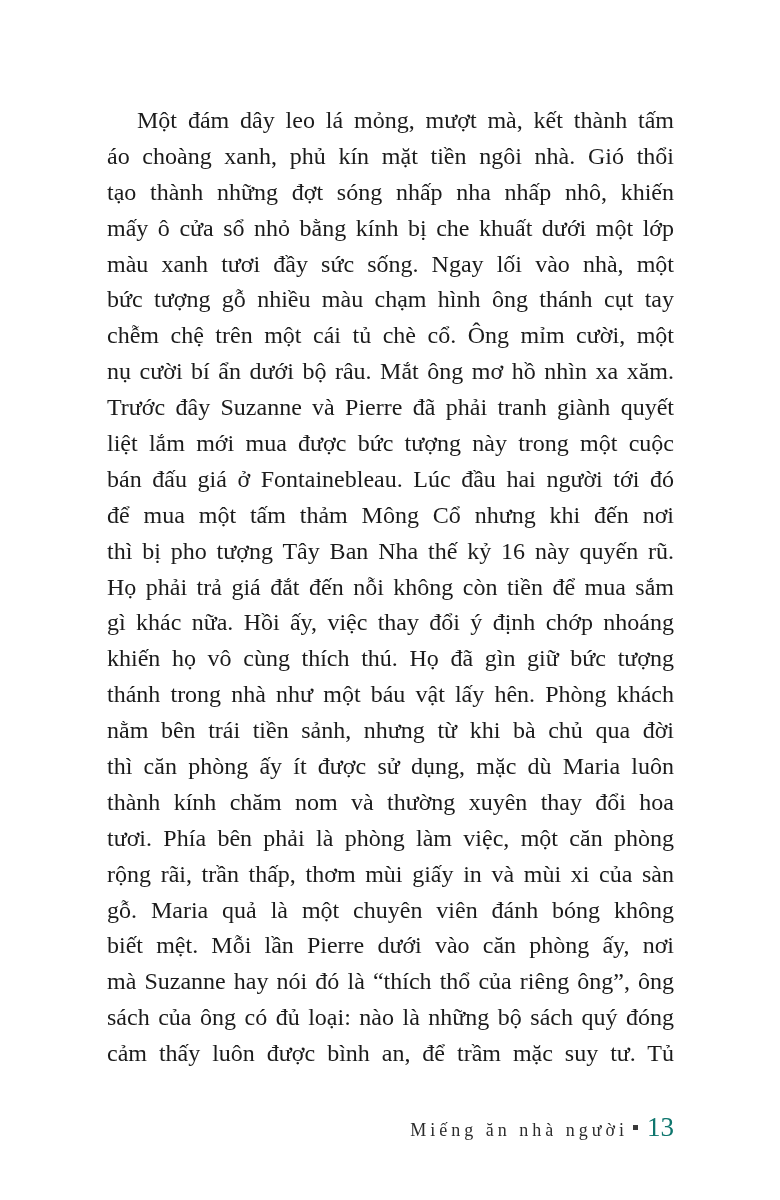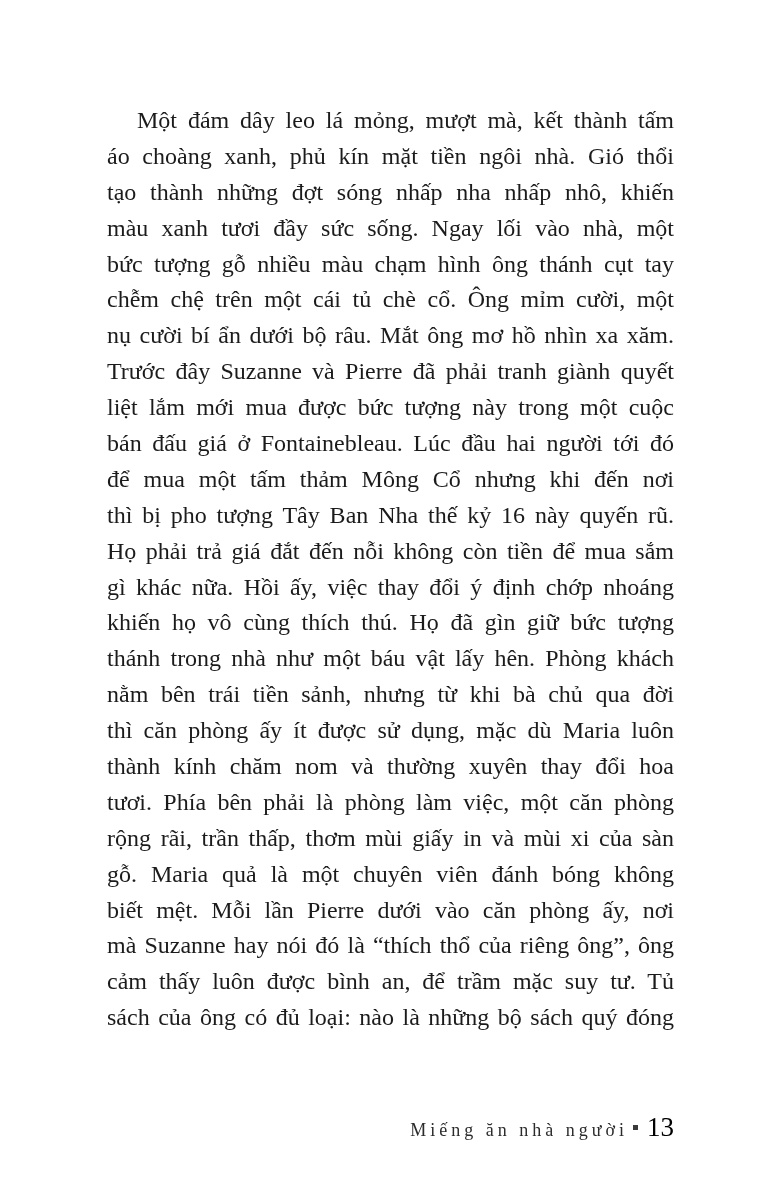--- a/index.html
+++ b/index.html
@@ -54,32 +54,33 @@
   .footer .bullet {
     display: inline-block;
     width: 5px;
     height: 5px;
     background: #3a3a3a;
     margin: 0 9px 0 5px;
     align-self: center;
   }
   .footer .page-number {
     font-size: 27px;
-    color: #000000;
+    color: #0f766e;
   }
 </style>
 </head>
 <body>
 
 <div class="page">
 
   <div class="text-block">
     <div class="line first">Một đám dây leo lá mỏng, mượt mà, kết thành tấm</div>
     <div class="line">áo choàng xanh, phủ kín mặt tiền ngôi nhà. Gió thổi</div>
     <div class="line">tạo thành những đợt sóng nhấp nha nhấp nhô, khiến</div>
+    <div class="line">mấy ô cửa sổ nhỏ bằng kính bị che khuất dưới một lớp</div>
     <div class="line">màu xanh tươi đầy sức sống. Ngay lối vào nhà, một</div>
     <div class="line">bức tượng gỗ nhiều màu chạm hình ông thánh cụt tay</div>
     <div class="line">chễm chệ trên một cái tủ chè cổ. Ông mỉm cười, một</div>
     <div class="line">nụ cười bí ẩn dưới bộ râu. Mắt ông mơ hồ nhìn xa xăm.</div>
     <div class="line">Trước đây Suzanne và Pierre đã phải tranh giành quyết</div>
     <div class="line">liệt lắm mới mua được bức tượng này trong một cuộc</div>
     <div class="line">bán đấu giá ở Fontainebleau. Lúc đầu hai người tới đó</div>
     <div class="line">để mua một tấm thảm Mông Cổ nhưng khi đến nơi</div>
     <div class="line">thì bị pho tượng Tây Ban Nha thế kỷ 16 này quyến rũ.</div>
     <div class="line">Họ phải trả giá đắt đến nỗi không còn tiền để mua sắm</div>
@@ -87,22 +88,22 @@
     <div class="line">khiến họ vô cùng thích thú. Họ đã gìn giữ bức tượng</div>
     <div class="line">thánh trong nhà như một báu vật lấy hên. Phòng khách</div>
     <div class="line">nằm bên trái tiền sảnh, nhưng từ khi bà chủ qua đời</div>
     <div class="line">thì căn phòng ấy ít được sử dụng, mặc dù Maria luôn</div>
     <div class="line">thành kính chăm nom và thường xuyên thay đổi hoa</div>
     <div class="line">tươi. Phía bên phải là phòng làm việc, một căn phòng</div>
     <div class="line">rộng rãi, trần thấp, thơm mùi giấy in và mùi xi của sàn</div>
     <div class="line">gỗ. Maria quả là một chuyên viên đánh bóng không</div>
     <div class="line">biết mệt. Mỗi lần Pierre dưới vào căn phòng ấy, nơi</div>
     <div class="line">mà Suzanne hay nói đó là “thích thổ của riêng ông”, ông</div>
+    <div class="line">sách của ông có đủ loại: nào là những bộ sách quý đóng</div>
     <div class="line">cảm thấy luôn được bình an, để trầm mặc suy tư. Tủ</div>
-    <div class="line">sách của ông có đủ loại: nào là những bộ sách quý đóng</div>
   </div>
 
   <div class="footer">
     <span class="running-title">Miếng ăn nhà người</span>
     <span class="bullet"></span>
     <span class="page-number">13</span>
   </div>
 
 </div>
 

